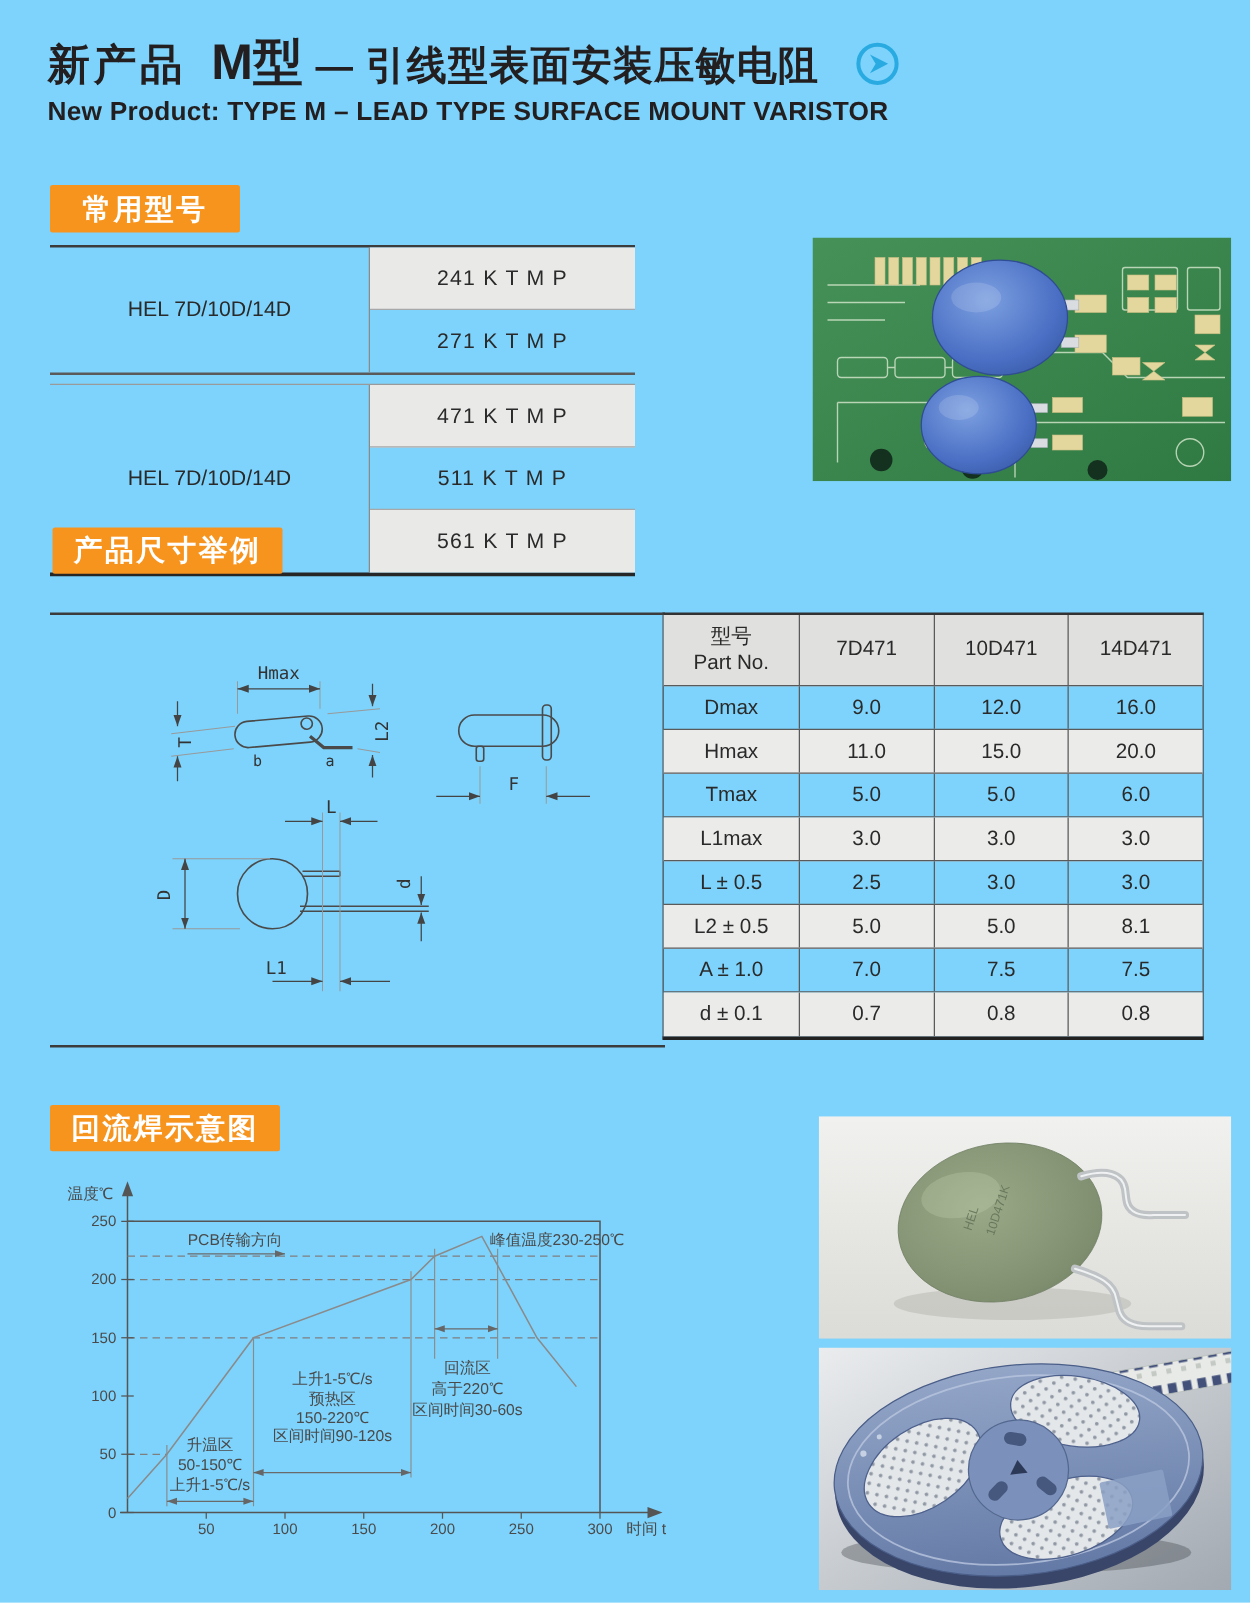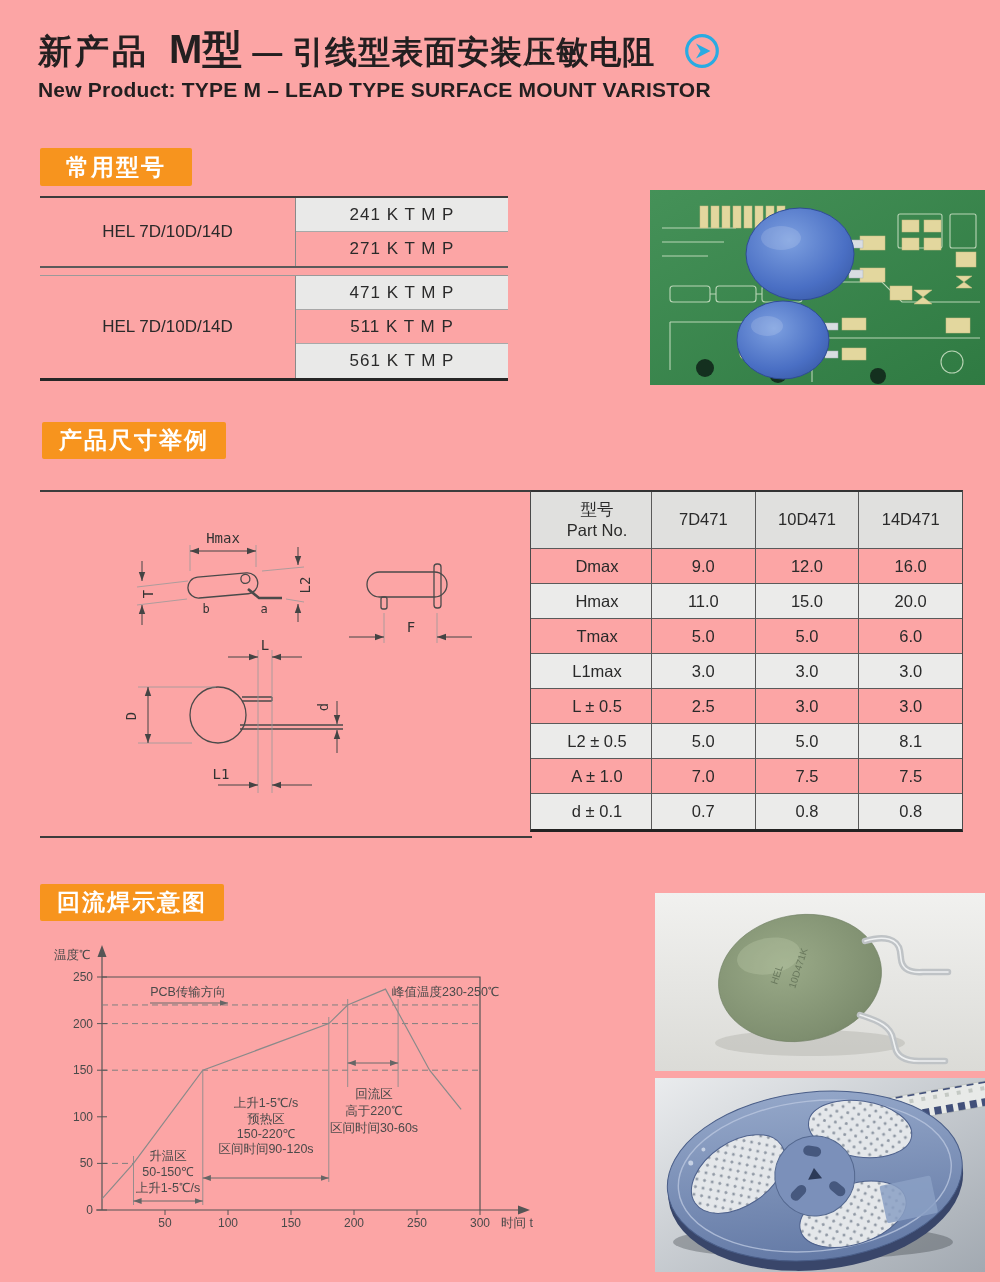--- a/index.html
+++ b/index.html
@@ -1,17 +1,17 @@
 <!DOCTYPE html>
 <html><head>
 <meta charset="utf-8">
 <style>
   * { margin:0; padding:0; box-sizing:border-box; }
   body { background:#fff; font-family:"Liberation Sans", sans-serif; }
-  .page { position:relative; width:1000px; height:1282px; background:#fca5a5; overflow:hidden; color:#231f20; }
+  .page { position:relative; width:1000px; height:1282px; background:#7dd3fc; overflow:hidden; color:#231f20; }
   .abs { position:absolute; }
 
   
   .title-row { position:absolute; left:38px; top:22px; display:flex; align-items:baseline; white-space:nowrap; }
   .tz1 { font-size:34px; font-weight:bold; letter-spacing:3px; }
   .tz2 { font-size:40px; font-weight:bold; margin-left:20px; }
   .tdash { font-size:30px; font-weight:bold; margin:0 10px; }
   .tz3 { font-size:32px; font-weight:bold; letter-spacing:1px; }
   .subtitle { position:absolute; left:38px; top:78px; font-size:21px; font-weight:bold; letter-spacing:0.2px; }
 
@@ -20,32 +20,32 @@
            border-radius:2px; display:flex; align-items:center; justify-content:center; letter-spacing:2px; }
 
   
   .t1 { position:absolute; left:40px; top:196px; width:468px; font-size:17px; color:#2a2a2a; }
   .t1 .grp { display:flex; }
   .t1 .grp1 { border-top:2.5px solid #3c3c3c; border-bottom:2px solid #5a5a5a; }
   .t1 .gap { height:7px; }
   .t1 .grp2 { border-top:1px solid #9a9a9a; border-bottom:3px solid #262626; }
   .t1 .left { width:256px; display:flex; align-items:center; justify-content:center; border-right:1px solid #8a8a8a; }
   .t1 .rows { flex:1; display:flex; flex-direction:column; }
-  .t1 .cell { height:34px; display:flex; align-items:center; justify-content:center; border-bottom:1px solid #a8a8a8; letter-spacing:1px; }
+  .t1 .cell { height:50px; display:flex; align-items:center; justify-content:center; border-bottom:1px solid #a8a8a8; letter-spacing:1px; }
   .t1 .cell:last-child { border-bottom:none; }
   .t1 .g { background:#e9e9e8; }
 
   
   .t2 { position:absolute; left:530px; top:490px; width:433px; font-size:16.5px; color:#2a2a2a;
         border-top:2.5px solid #333; border-bottom:3px solid #222; border-left:1.5px solid #4a4a4a; border-right:1.5px solid #4a4a4a; }
   .t2 .r { display:flex; border-bottom:1px solid #5a5a5a; }
   .t2 .r:last-child { border-bottom:none; }
   .t2 .c { flex:1; display:flex; align-items:center; justify-content:center; border-right:1px solid #5a5a5a; }
   .t2 .c:last-child { border-right:none; }
-  .t2 .c0 { flex:none; width:109px;margin-left:12px; }
+  .t2 .c0 { flex:none; width:109px; }
   .t2 .hd { height:57px; background:#e0e0de; }
   .t2 .hd .c { flex-direction:column; line-height:1.3; }
   .t2 .dr { height:35px; }
   .t2 .gr { background:#ebebea; }
 
   .rule { position:absolute; border-top:2px solid #3c3c3c; }
 
   
   .axline  { stroke:#555; stroke-width:1.2; fill:none; }
   .dash    { stroke:#7f7f7f; stroke-width:1; stroke-dasharray:6,4; }

